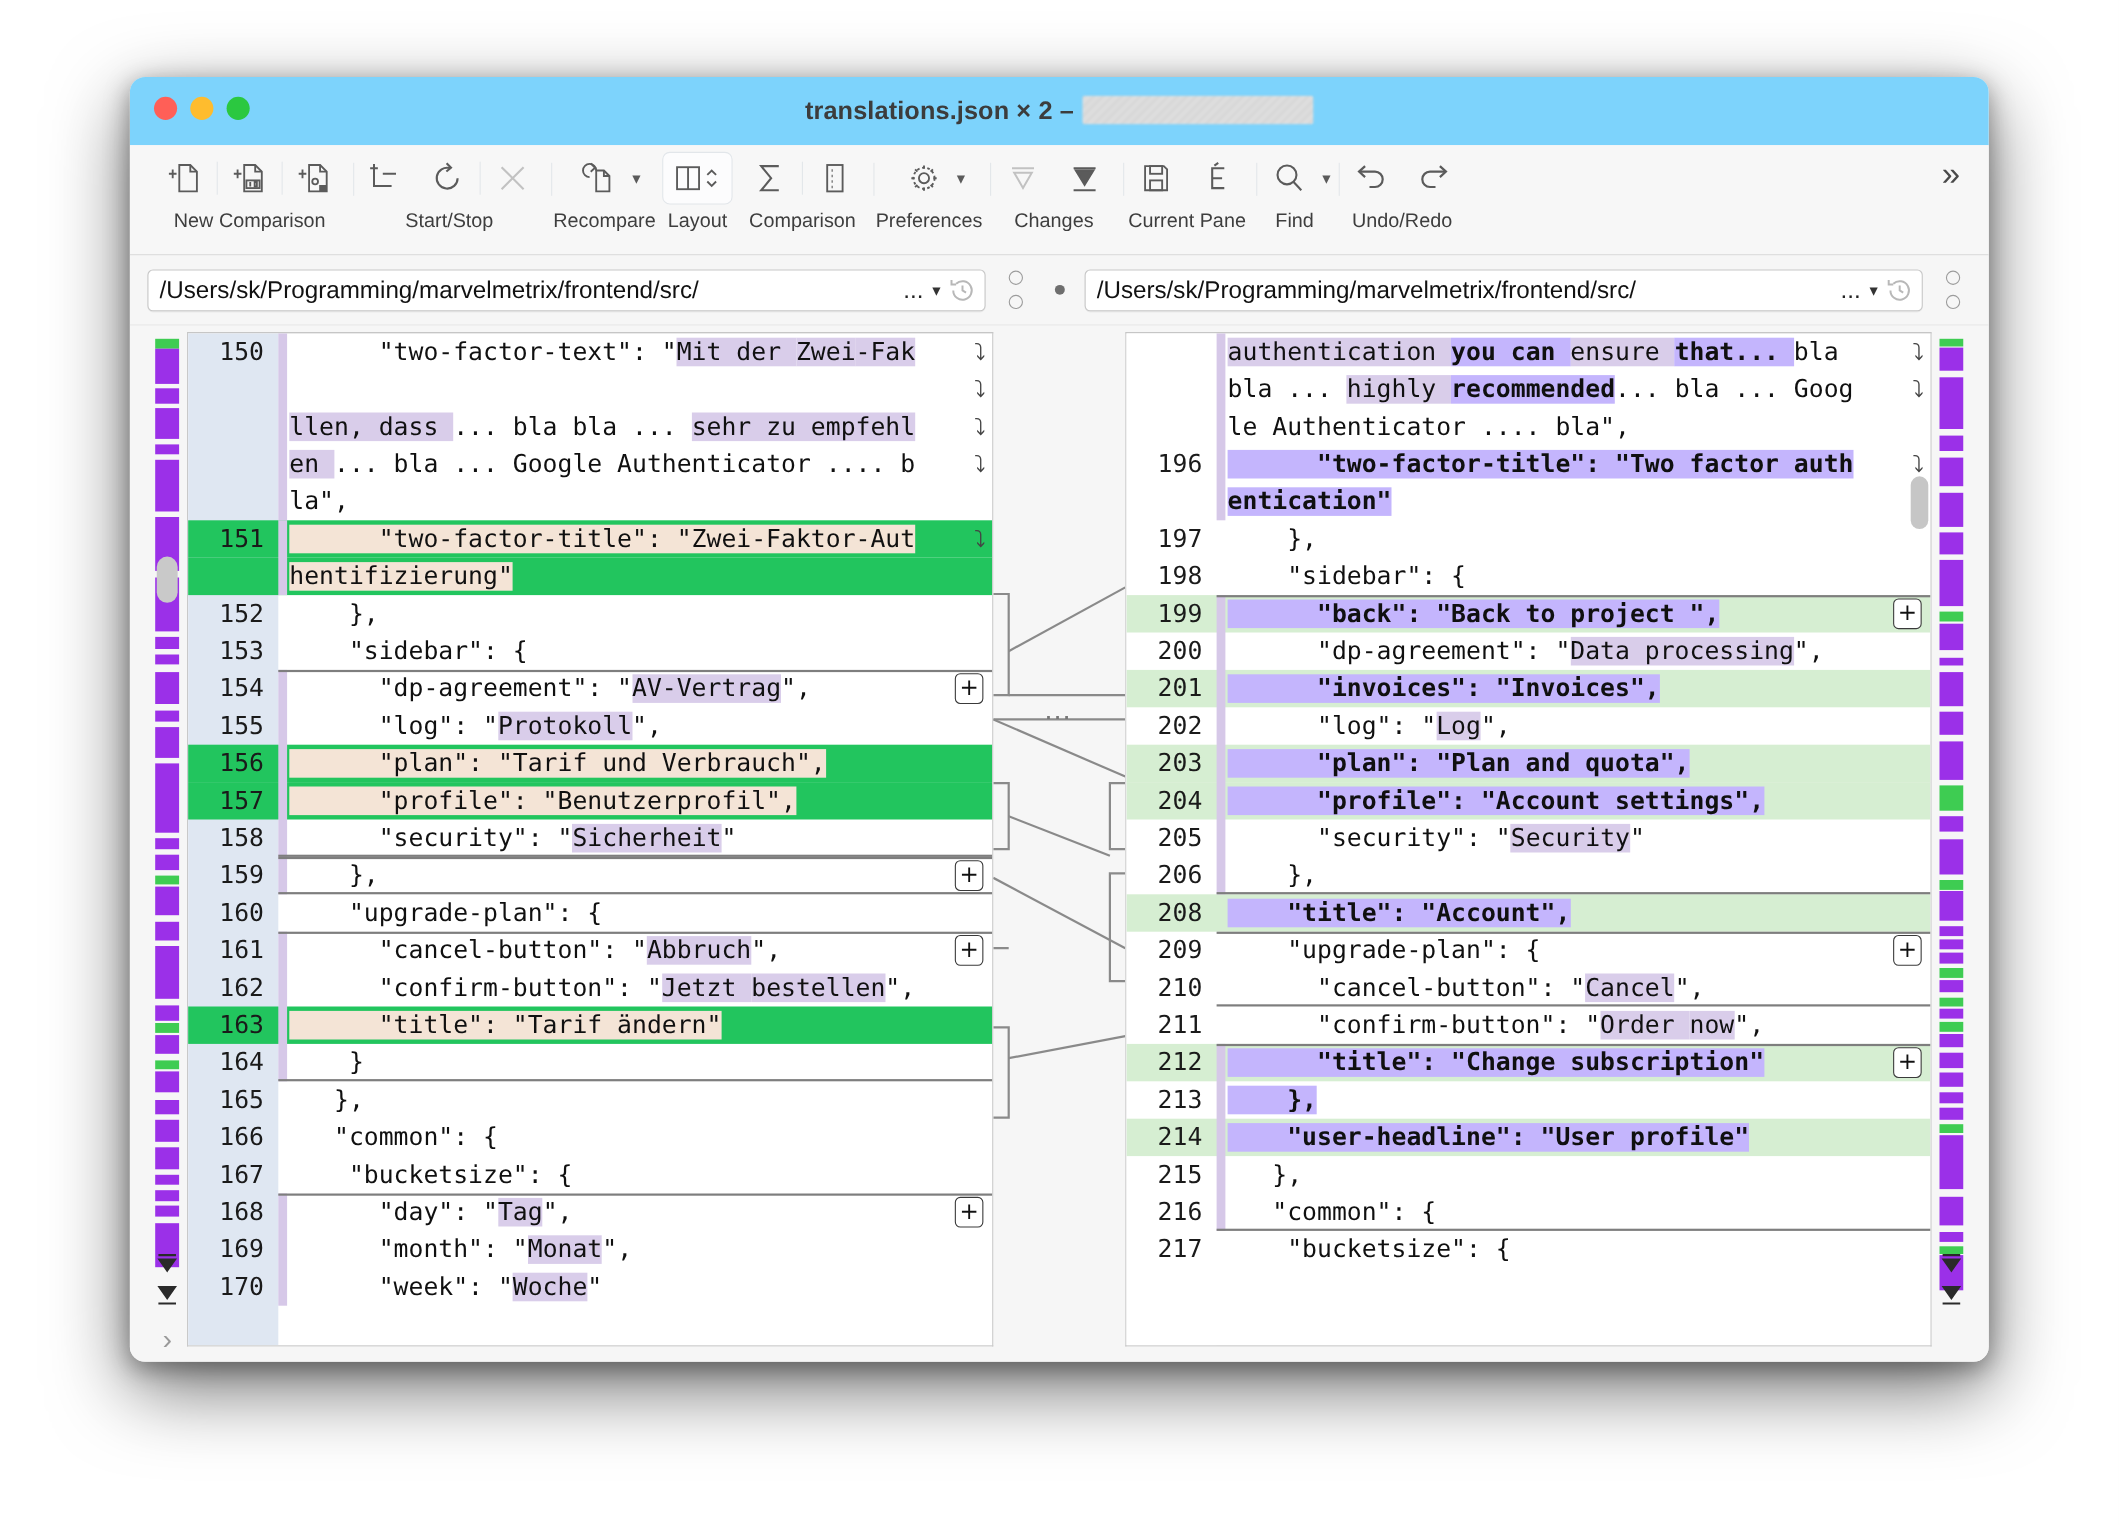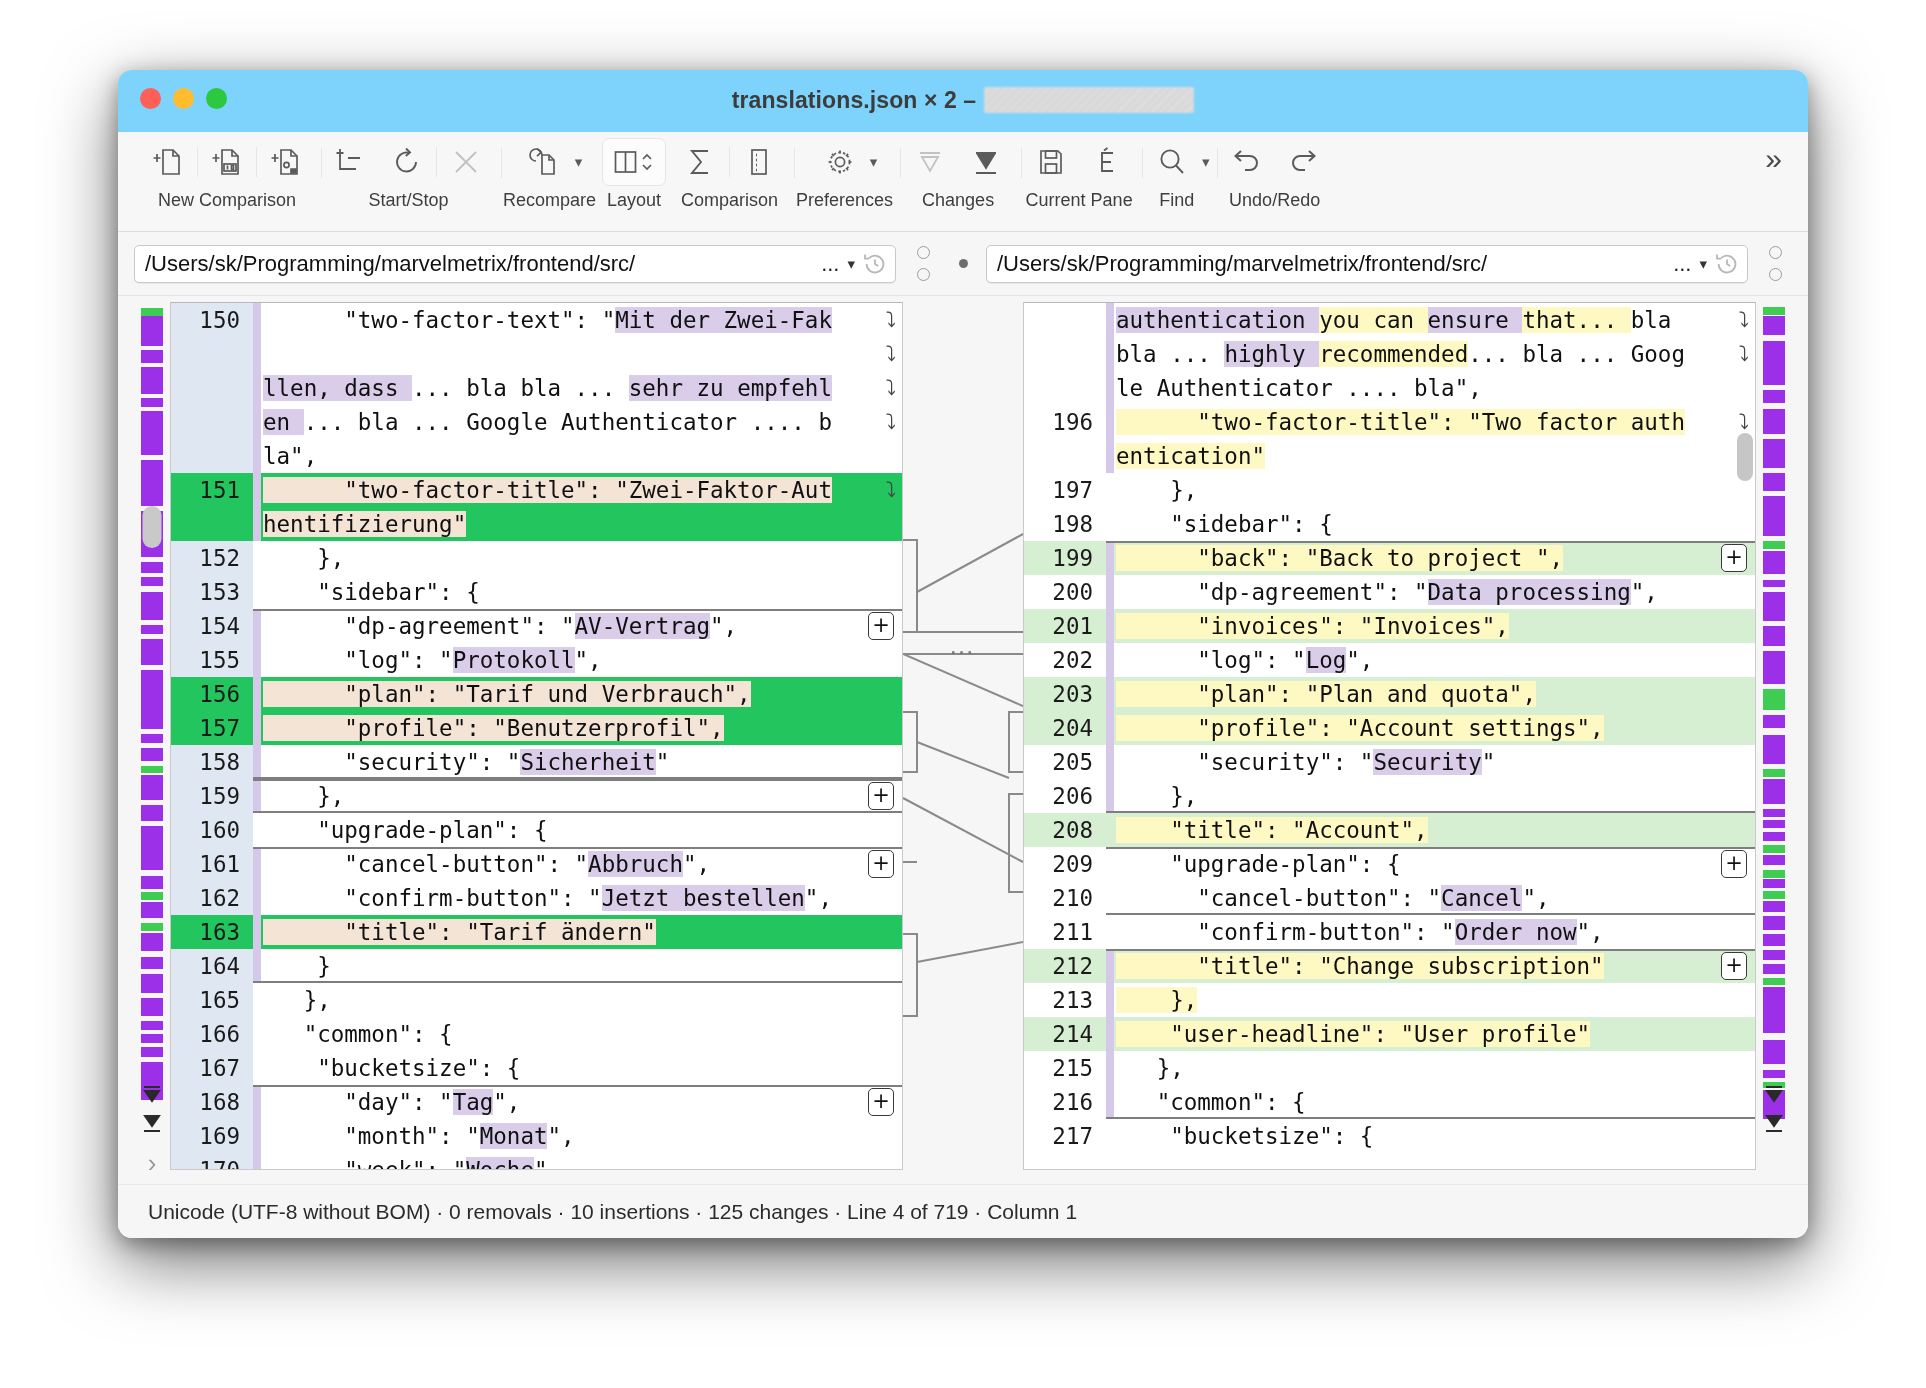--- a/index.html
+++ b/index.html
@@ -291,21 +291,21 @@
     flex: 1 1 auto;
     position: relative;
     padding-left: 10px;
     z-index: 2;
     overflow: hidden;
   }
   .codetext span { white-space: pre; }
 
   
   .hl-purple { background: #d9cdea; }
-  .hl-green  { background: #fef9c3; }
+  .hl-green  { background: #c4b5fd; font-weight: bold; }
   .hl-beige  { background: #f4e4d6; }
   .row-beige { background: #22c55e; }
   .row-green { background: #d6eed2; }
 
   
   .changebar {
     position: absolute;
     left: 82px;
     top: 0; bottom: 0;
     width: 8px;
@@ -870,18 +870,15 @@
               <path d="M4 7 l7 10 l7 -10 z" fill="currentColor"></path>
           </svg>
           <svg width="22" height="22" viewBox="0 0 22 22" fill="none" stroke="currentColor" stroke-width="2">
             <path d="M4 4 l7 10 l7 -10 z" fill="currentColor"></path>
               <path d="M3 19 h16"></path>
           </svg>
         </div>
       </div>
     </div>
 
-    <div id="statusbar">
-      <span>Unicode (UTF-8 without BOM) · 0 removals · 10 insertions · 125 changes · Line 4 of 719 · Column 1</span>
-    </div>
 
   </div>
 </div>
 
 </body></html>

